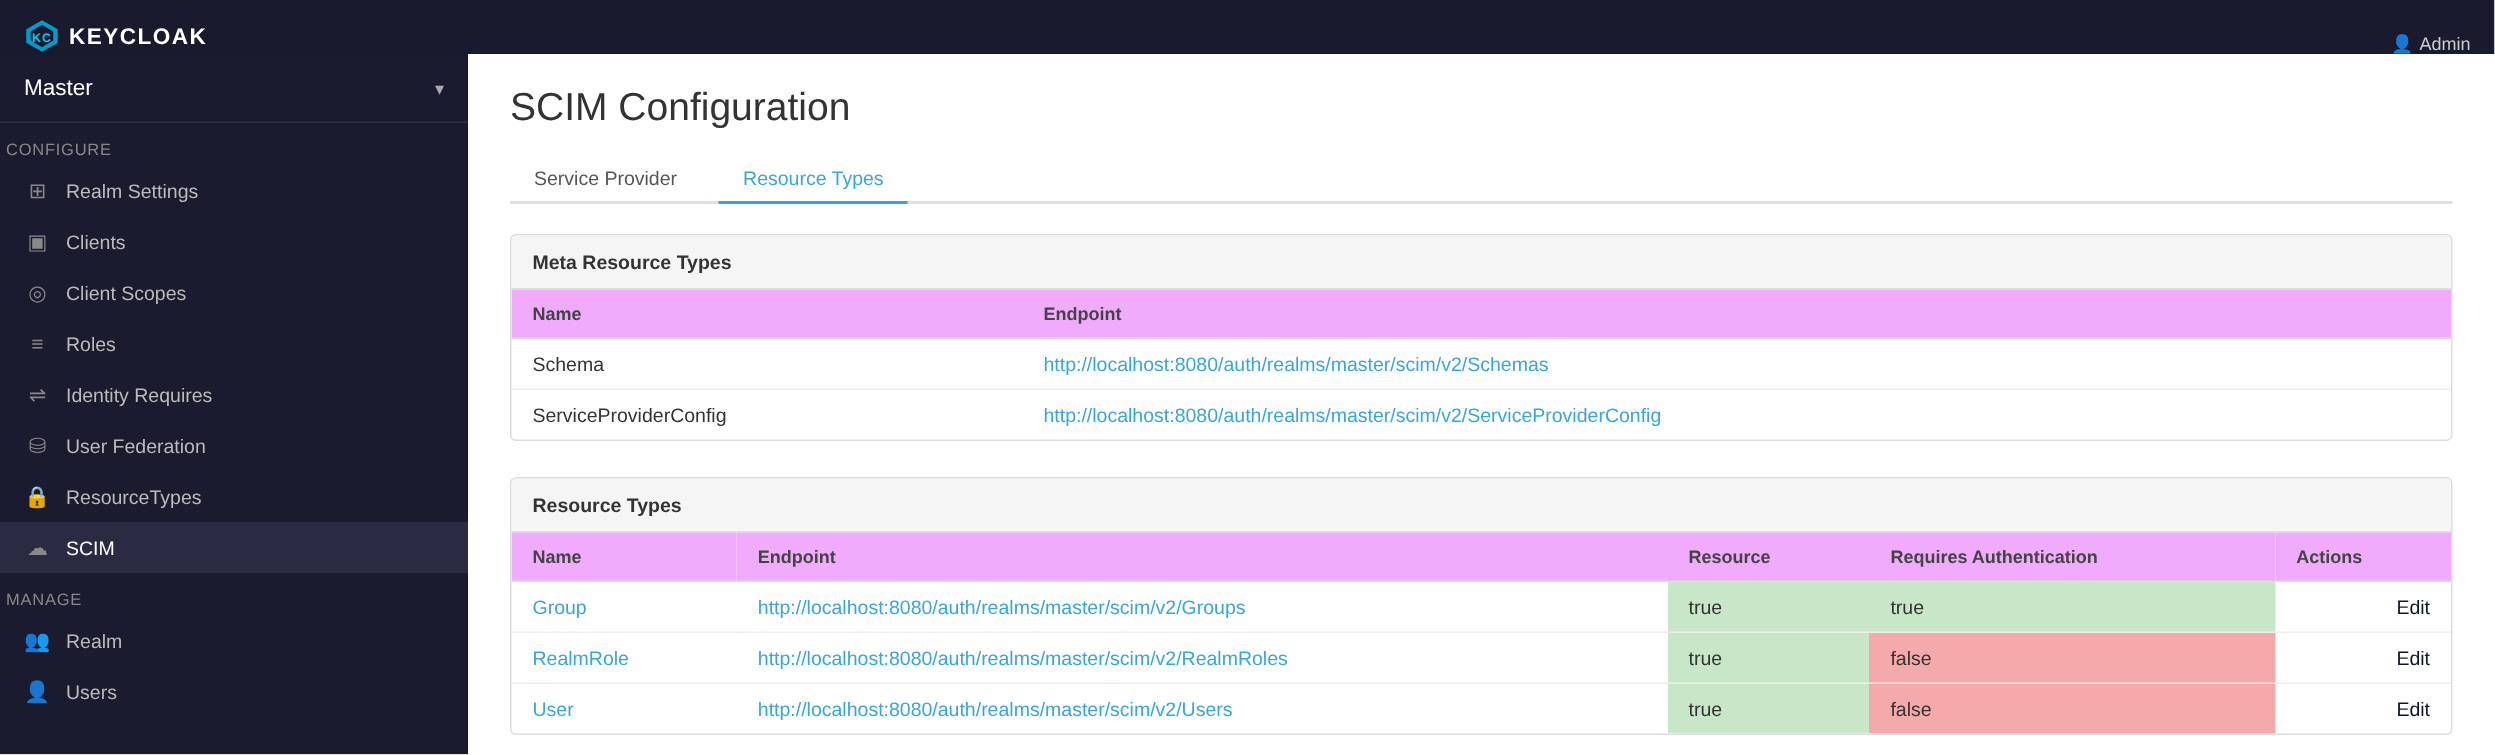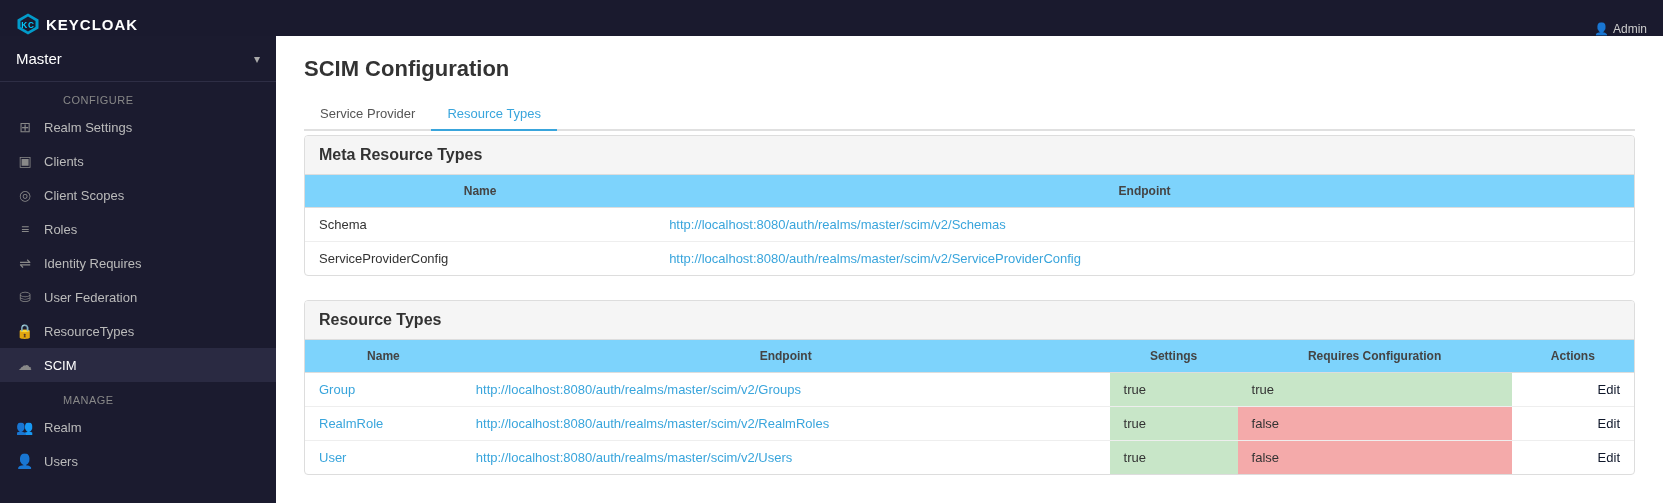--- a/index.html
+++ b/index.html
@@ -38,21 +38,21 @@
 
     
     .layout {
       display: flex;
       flex: 1;
       overflow: hidden;
     }
 
     
     .sidebar {
-      width: 276px;
+      width: 312px;
       background: #1b1b2f;
       color: #ccc;
       display: flex;
       flex-direction: column;
       flex-shrink: 0;
       overflow-y: auto;
     }
     .realm-header {
       padding: 14px 16px;
       display: flex;
@@ -65,24 +65,23 @@
       font-size: 15px;
       font-weight: 500;
     }
     .realm-chevron {
       color: #aaa;
       font-size: 12px;
     }
     .sidebar-section-label {
       color: #888;
       font-size: 11px;
-      padding: 12px 16px 4px;
+      padding: 12px 4px 4px;
       text-transform: uppercase;
       letter-spacing: 0.5px;
-      margin-left: 47px;
     }
     .sidebar-item {
       display: flex;
       align-items: center;
       gap: 10px;
       padding: 9px 16px;
       color: #bbb;
       cursor: pointer;
       font-size: 13px;
     }
@@ -99,31 +98,32 @@
 
     
     .main {
       flex: 1;
       overflow-y: auto;
       background: #fff;
       padding: 20px 28px;
     }
 
     .page-title {
-      font-size: 22px;
-      font-weight: 700;
+      font-size: 26px;
+      font-weight: 400;
       color: #333;
       margin-bottom: 16px;
     }
 
     
     .tabs {
       display: flex;
       border-bottom: 2px solid #e0e0e0;
-      margin-bottom: 4px;
+      margin-bottom: 20px;
+      gap: 12px;
     }
     .tab {
       padding: 8px 16px;
       cursor: pointer;
       font-size: 13px;
       color: #555;
       border-bottom: 2px solid transparent;
       margin-bottom: -2px;
     }
     .tab.active {
@@ -135,34 +135,34 @@
     
     .section {
       border: 1px solid #ddd;
       border-radius: 4px;
       margin-bottom: 24px;
       overflow: hidden;
     }
     .section-header {
       background: #f5f5f5;
       padding: 10px 14px;
-      font-size: 16px;
+      font-size: 13px;
       font-weight: 600;
       color: #333;
       border-bottom: 1px solid #ddd;
     }
 
     
     table {
       width: 100%;
       border-collapse: collapse;
     }
     th {
-      background: #7dd3fc;
-      text-align: center;
+      background: #f0abfc;
+      text-align: left;
       padding: 9px 14px;
       font-size: 12px;
       font-weight: 600;
       color: #444;
       border-bottom: 1px solid #ddd;
     }
     td {
       padding: 9px 14px;
       font-size: 13px;
       color: #333;
@@ -296,22 +296,22 @@
       </table>
     </div>
 
     <div class="section">
       <div class="section-header">Resource Types</div>
       <table>
         <thead>
           <tr>
             <th><span>Name</span></th>
             <th><span>Endpoint</span></th>
-            <th><span>Settings</span></th>
-            <th><span>Requires Configuration</span></th>
+            <th><span>Resource</span></th>
+            <th><span>Requires Authentication</span></th>
             <th><span>Actions</span></th>
           </tr>
         </thead>
         <tbody>
 
           <tr>
             <td><a class="link">Group</a></td>
             <td><a class="link">http://localhost:8080/auth/realms/master/scim/v2/Groups</a></td>
             <td class="cell-green">true</td>
             <td class="cell-green">true</td>

